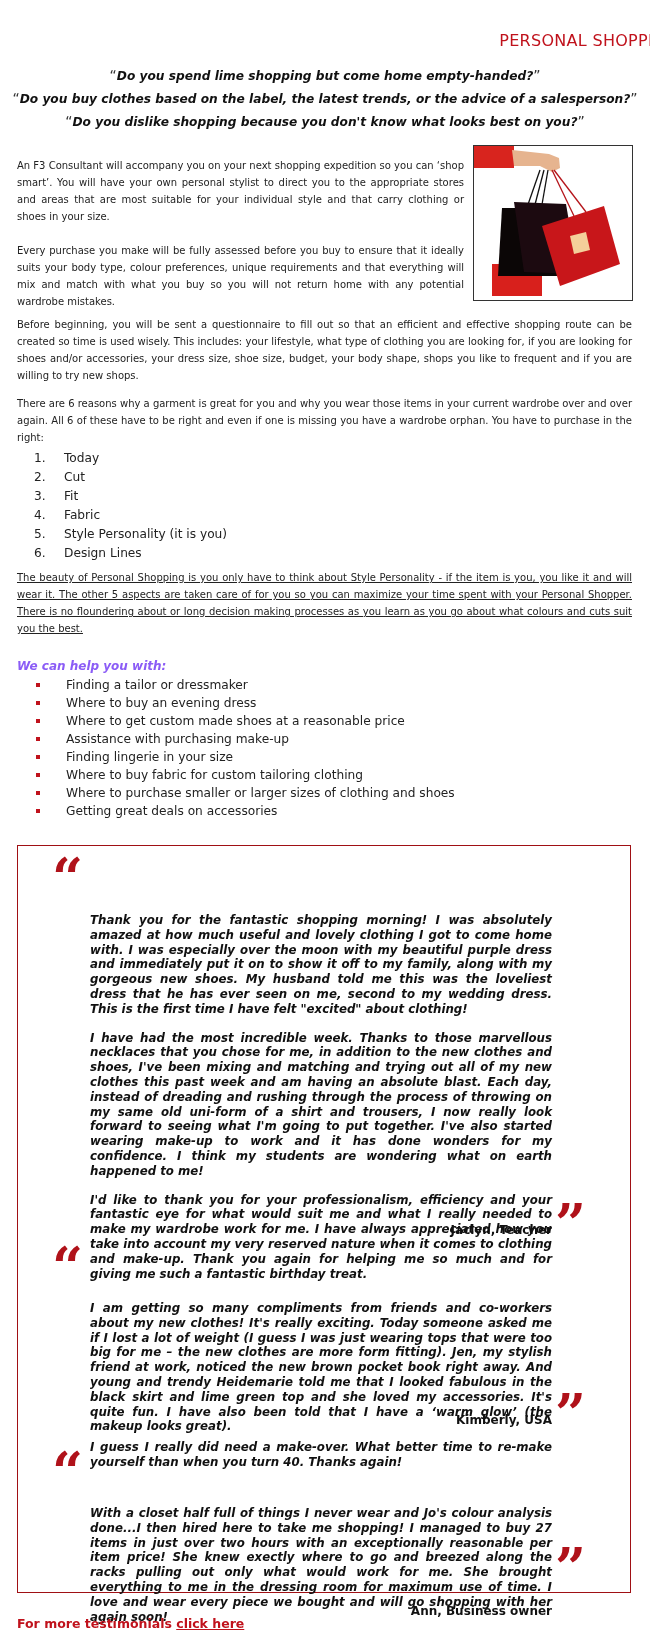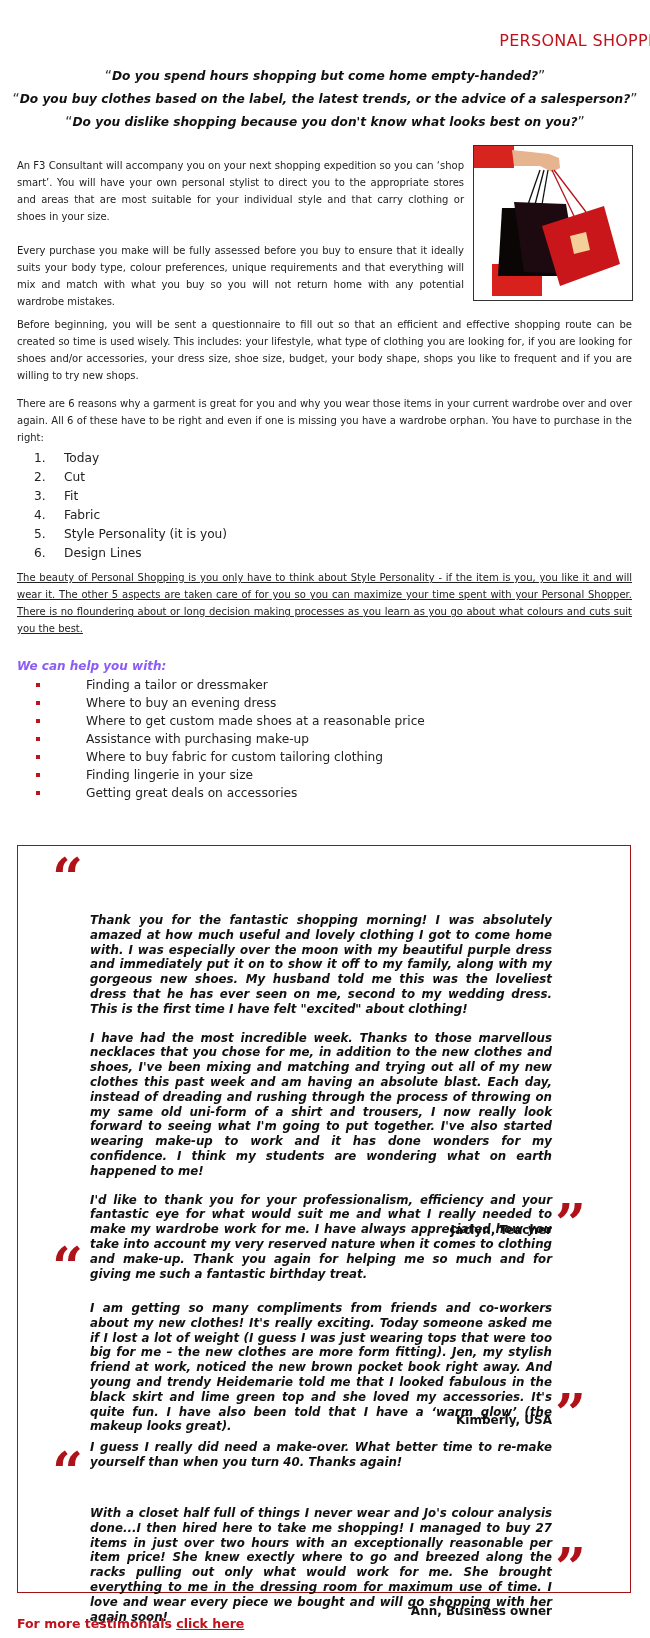--- a/index.html
+++ b/index.html
@@ -23,21 +23,21 @@
   .photo { position: absolute; left: 473px; top: 145px; width: 158px; height: 154px;
            border: 1px solid #333; background: #fff; overflow: hidden; }
 
   .numlist { position: absolute; top: 449px; left: 34px; font-size: 12.2px; color: #222; }
   .numlist .li { height: 19px; line-height: 19px; display: flex; }
   .numlist .num { width: 30px; }
 
   .help-heading { position: absolute; top: 659px; left: 17px; color: #8b5cf6; font-weight: bold;
                   font-size: 12px; font-style: italic; }
   .helplist { position: absolute; top: 676px; left: 34px; font-size: 12.2px; color: #222; }
-  .helplist .li { height: 18px; line-height: 18px; display: flex; align-items: center; gap: 20px; }
+  .helplist .li { height: 18px; line-height: 18px; display: flex; align-items: center; }
   .helplist .bullet { width: 4px; height: 4px; background: #c0121c; margin-right: 26px; margin-left: 2px; }
 
   .tbox { position: absolute; left: 17px; top: 845px; width: 614px; height: 748px;
           border: 1px solid #a01014; box-sizing: border-box; }
   .testi { position: absolute; left: 90px; width: 462px; font-size: 11.8px; font-style: italic;
            font-weight: bold; color: #111; line-height: 14.8px; text-align: justify; margin-top: 48px; }
   .testi p { margin: 0 0 14px 0; }
   .oq { position: absolute; color: #b0121a; font-family: "DejaVu Serif", serif; font-weight: bold;
         font-size: 54px; line-height: 54px; }
   .cq { position: absolute; color: #b0121a; font-family: "DejaVu Serif", serif; font-weight: bold;
@@ -47,21 +47,21 @@
 
   .more { position: absolute; top: 1616px; left: 17px; color: #c0121c; font-weight: bold; font-size: 12.5px; }
   .more a { color: #c0121c; text-decoration: underline; }
 </style>
 </head>
 <body>
 
 <h1 class="title">PERSONAL SHOPPING</h1>
 
 <div class="questions">
-  <span class="q"><span class="qm">“</span><span>Do you spend hours shopping but come home empty-handed?</span><span class="qm">”</span></span>
+  <span class="q"><span class="qm">“</span><span>Do you spend lime shopping but come home empty-handed?</span><span class="qm">”</span></span>
   <span class="q"><span class="qm">“</span><span>Do you buy clothes based on the label, the latest trends, or the advice of a salesperson?</span><span class="qm">”</span></span>
   <span class="q"><span class="qm">“</span><span>Do you dislike shopping because you don't know what looks best on you?</span><span class="qm">”</span></span>
 </div>
 
 <div class="para p1">An F3 Consultant will accompany you on your next shopping expedition so you can ‘shop smart’.  You will have your own personal stylist to direct you to the appropriate stores and areas that are most suitable for your individual style and that carry clothing or shoes in your size.</div>
 <div class="para p2">Every purchase you make will be fully assessed before you buy to ensure that it ideally suits your body type, colour preferences, unique requirements and that everything will mix and match with what you buy so you will not return home with any potential wardrobe mistakes.</div>
 
 <div class="photo" title="hand holding shopping bags">
   <svg width="158" height="154" viewBox="0 0 158 154">
     <rect x="0" y="0" width="40" height="22" fill="#d8241e"></rect>
@@ -128,25 +128,29 @@
   <div class="li">
       <span class="bullet"></span>
       <span>Where to get custom made shoes at a reasonable price</span>
     </div>
   <div class="li">
       <span class="bullet"></span>
       <span>Assistance with purchasing make-up</span>
     </div>
   <div class="li">
       <span class="bullet"></span>
+      <span>Finding lingerie in your size</span>
+    </div>
+  <div class="li">
+      <span class="bullet"></span>
       <span>Where to buy fabric for custom tailoring clothing</span>
     </div>
   <div class="li">
       <span class="bullet"></span>
-      <span>Finding lingerie in your size</span>
+      <span>Where to purchase smaller or larger sizes of clothing and shoes</span>
     </div>
   <div class="li">
       <span class="bullet"></span>
       <span>Getting great deals on accessories</span>
     </div>
 </div>
 
 <div class="tbox"></div>
 
 <div class="oq" style="left:52px; top:851px;">“</div>

